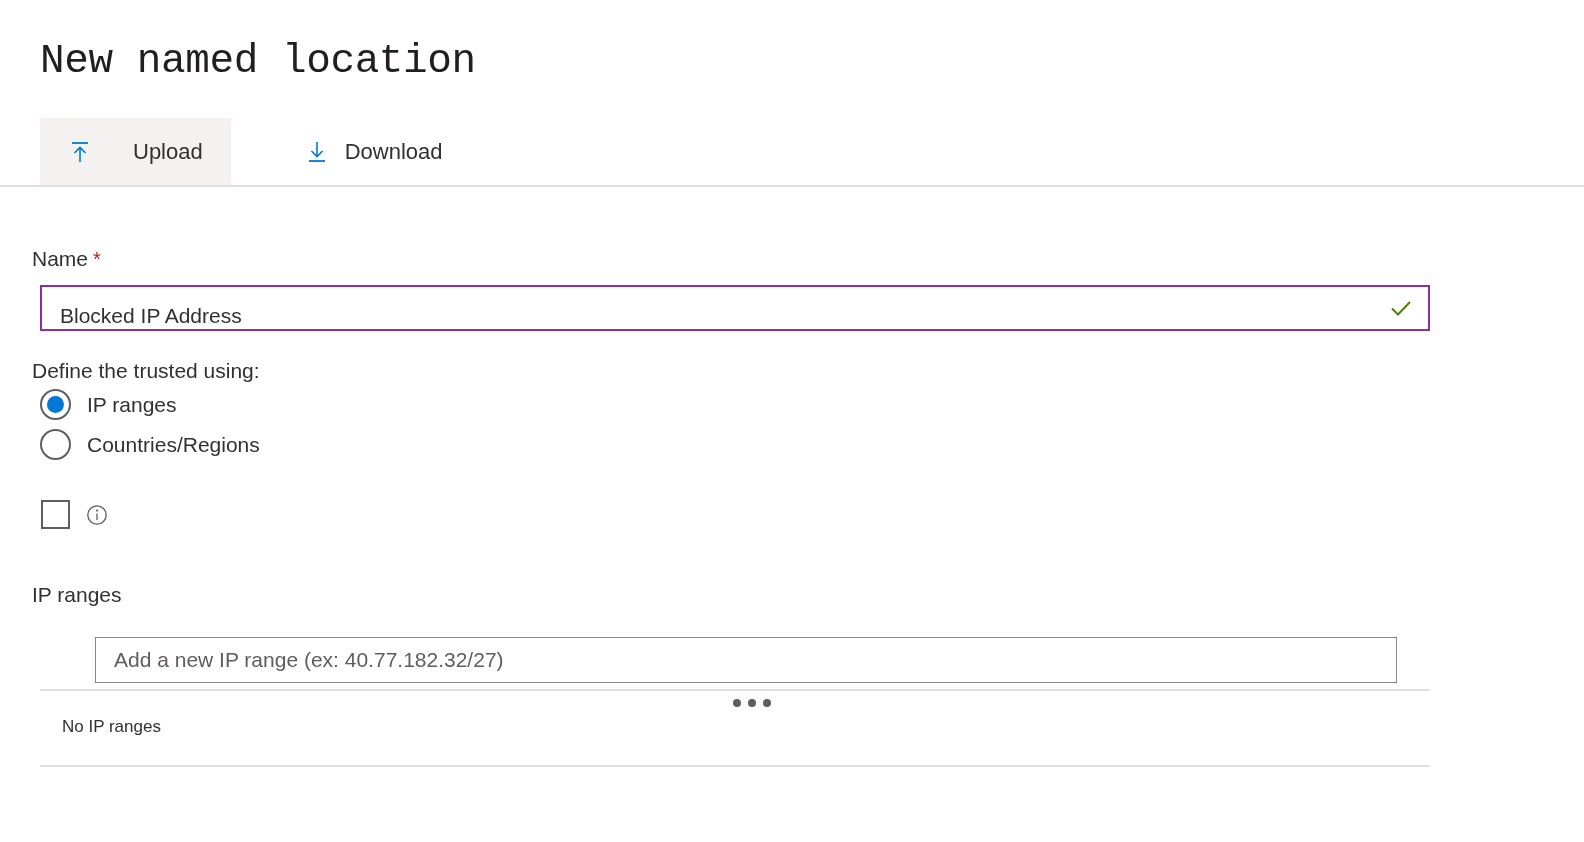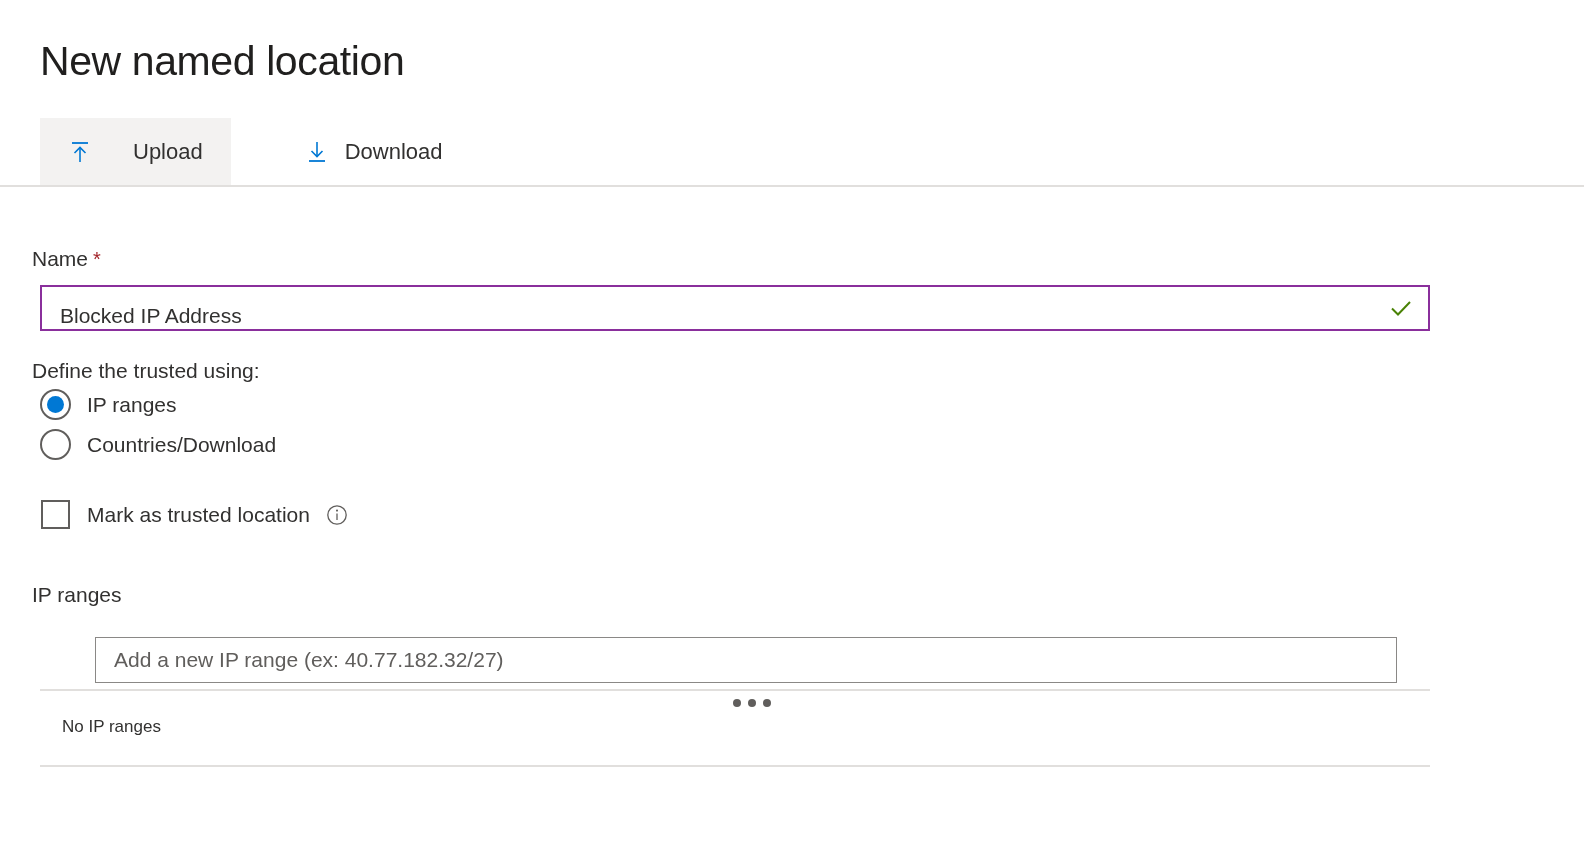--- a/index.html
+++ b/index.html
@@ -22,20 +22,21 @@
   .page-title {
     position: absolute;
     left: 40px;
     top: 8px;
     font-size: 41px;
     font-weight: 400;
     line-height: 52px;
     letter-spacing: -0.4px;
     color: #201f1e;
     white-space: nowrap;
+    font-family: Liberation Mono, monospace;
   }
 
   
   .command-bar {
     position: absolute;
     left: 0;
     top: 118px;
     width: 1584px;
     height: 69px;
     border-bottom: 2px solid #e1dfdd;
@@ -304,26 +305,25 @@
 
   <div class="radio-row r1">
     <span class="radio-outer checked">
       <span class="radio-dot"></span>
     </span>
     <span class="radio-text">IP ranges</span>
   </div>
 
   <div class="radio-row r2">
     <span class="radio-outer"></span>
-    <span class="radio-text">Countries/Download</span>
+    <span class="radio-text">Countries/Regions</span>
   </div>
 
   <div class="checkbox-row">
     <span class="checkbox-box"></span>
-    <span class="checkbox-text">Mark as trusted location</span>
     <span class="info-icon">
       <svg viewBox="0 0 22 22" width="22" height="22" aria-hidden="true">
         <circle cx="11" cy="11" r="9.2" fill="none" stroke="#605e5c" stroke-width="1.3"></circle>
         <circle cx="11" cy="6.6" r="1.05" fill="#605e5c"></circle>
         <line x1="11" y1="9.6" x2="11" y2="16" stroke="#605e5c" stroke-width="1.3"></line>
       </svg>
     </span>
   </div>
 
   <div class="field-label ip-section-label">IP ranges</div>

